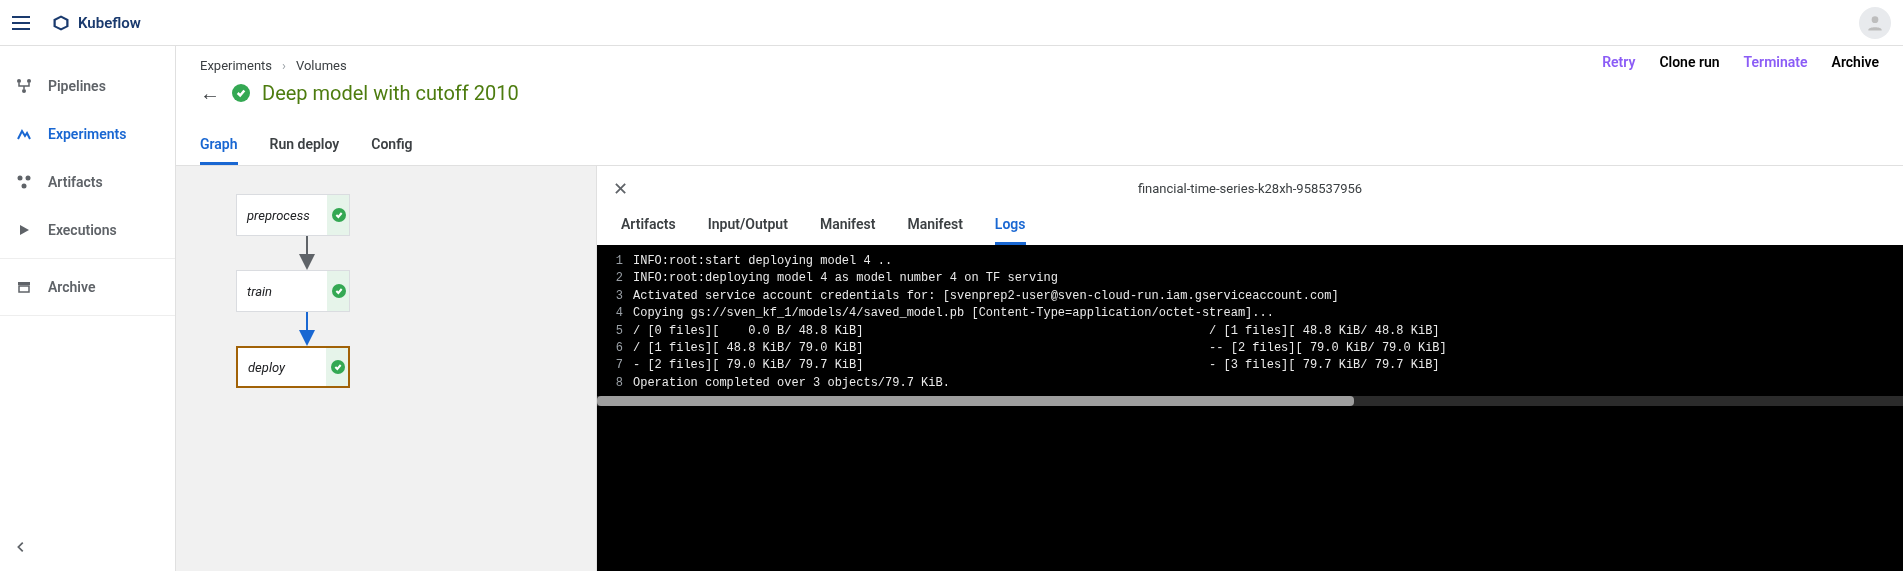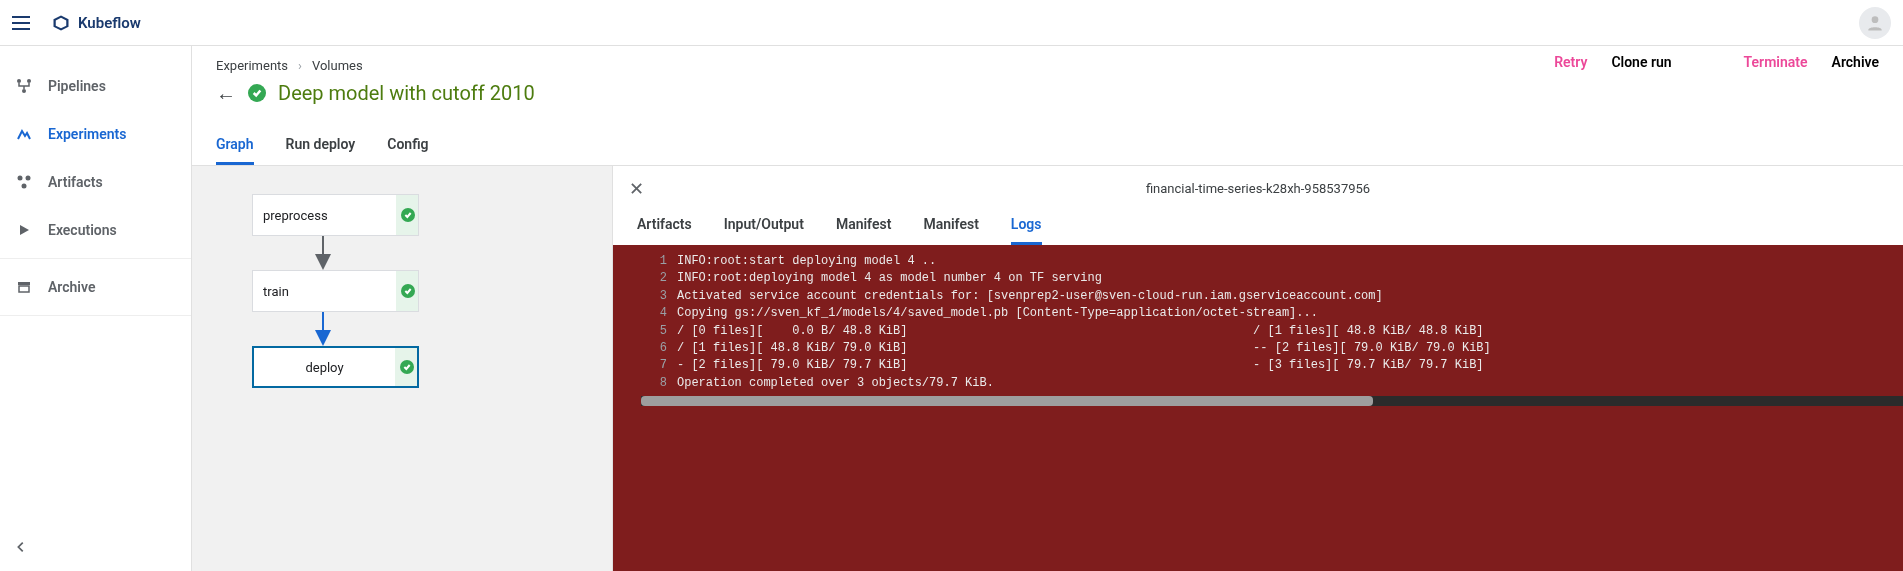--- a/index.html
+++ b/index.html
@@ -9,68 +9,68 @@
   .hamburger { width: 24px; height: 24px; display: flex; flex-direction: column; justify-content: center; gap: 4px; color: #1a3a6e; cursor: pointer; margin-right: 16px; }
   .hamburger span { display:block; height: 2px; background: #1a3a6e; width: 18px; }
   .brand { display: flex; align-items: center; gap: 8px; color: #1a3a6e; font-weight: 600; font-size: 15px; }
   .brand-logo { width: 18px; height: 18px; }
   .topbar-spacer { flex: 1; }
   .avatar { width: 32px; height: 32px; border-radius: 50%; background: #e8eaed; display:flex; align-items:center; justify-content:center; }
   .avatar svg { width: 20px; height: 20px; fill: #bdbdbd; }
   
   .body-row { display: flex; height: calc(100% - 46px); }
   
-  .sidebar { width: 192px; border-right: 1px solid #e0e0e0; padding-top: 16px; display:flex; flex-direction:column; }
+  .sidebar { width: 176px; border-right: 1px solid #e0e0e0; padding-top: 16px; display:flex; flex-direction:column; }
   .side-item { display:flex; align-items:center; gap: 14px; height: 48px; padding: 0 14px; color: #5f6368; font-weight: 600; font-size: 14px; cursor:pointer; }
   .side-item .icon { width: 20px; display:flex; justify-content:center; }
   .side-item.active { color: #1967d2; }
   .side-item svg { fill: currentColor; }
   .side-sep { height: 1px; background: #eee; margin: 4px 0; }
   .sidebar-bottom { margin-top: auto; }
   .collapse-row { height: 48px; display:flex; align-items:center; padding: 0 14px; color: #5f6368; cursor:pointer; }
   
   .main { flex: 1; display:flex; flex-direction:column; overflow:hidden; }
   .page-head { padding: 12px 24px 0 24px; }
   .breadcrumbs { display:flex; align-items:center; gap: 10px; font-size: 13px; color: #3c4043; }
   .breadcrumbs .sep { color: #9aa0a6; }
   .title-row { display:flex; align-items:center; gap: 12px; margin-top: 8px; }
   .back-arrow { font-size: 20px; color: #3c4043; cursor:pointer; }
   .status-badge { width: 18px; height: 18px; border-radius: 50%; background: #34a853; display:flex; align-items:center; justify-content:center; }
   .status-badge svg { width: 10px; height: 10px; stroke: #fff; stroke-width: 3; fill:none; }
   .page-title { font-size: 20px; color: #4d7c0f; font-weight: 400; }
   .page-actions { position:absolute; top: 54px; right: 24px; display:flex; gap: 24px; font-weight: 600; font-size: 14px; }
   .page-actions .act { cursor:pointer; }
-  .act.disabled { color: #ec4899; cursor:default;margin-left:48px; }
+  .act.disabled { color: #8b5cf6; cursor:default; }
   .act.primary { color: #000000; }
   
   .tabs { display:flex; gap: 32px; margin-top: 23px; font-size: 14px; font-weight: 600; color: #3c4043; }
   .tab { padding: 8px 0 10px 0; cursor:pointer; border-bottom: 3px solid transparent; }
   .tab.active { color: #1967d2; border-bottom-color: #1967d2; }
   
   .content-row { flex:1; display:flex; overflow:hidden; border-top: 1px solid #e0e0e0; }
   .graph-area { width: 420px; background: #f1f1f1; padding: 28px 24px; position:relative; }
-  .node { width: 167px; height: 42px; background:#fff; border:1px solid #dadce0; display:flex; align-items:center; font-size:13px; position:relative; }
+  .node { width: 114px; height: 42px; background:#fff; border:1px solid #dadce0; display:flex; align-items:center; font-size:13px; position:relative;font-style:italic; }
   .node .label { flex:1; padding: 0 10px; }
   .node .status { width: 22px; height: 100%; background: #e6f4ea; display:flex; align-items:center; justify-content:center; border-left:1px solid #e6f4ea; }
-  .node.selected { border: 2px solid #0369a1; text-align: center; }
+  .node.selected { border: 2px solid #a16207; }
   .node.selected .status { background: #e6f4ea; }
   .node-stack { display:flex; flex-direction:column; align-items:flex-start; gap: 34px; margin-left: 36px; }
   .check-mini { width: 14px; height: 14px; border-radius:50%; background:#34a853; display:flex; align-items:center; justify-content:center; }
   .check-mini svg { width:8px; height:8px; stroke:#fff; stroke-width:3; fill:none; }
   .graph-svg { position:absolute; top:28px; left:24px; pointer-events:none; }
   
   .panel { flex:1; display:flex; flex-direction:column; border-left: 1px solid #e0e0e0; min-width:0; }
   .panel-head { height: 44px; display:flex; align-items:center; padding: 0 16px; position:relative; }
   .close-x { color:#5f6368; font-size:18px; cursor:pointer; }
   .panel-title { position:absolute; left:50%; transform:translateX(-50%); font-size: 13px; color:#3c4043; }
   .panel-tabs { display:flex; gap: 32px; padding: 0 24px; font-size: 14px; font-weight:600; color:#3c4043; }
   .panel-tab { padding: 6px 0 10px 0; border-bottom:3px solid transparent; cursor:pointer; }
   .panel-tab.active { color:#1967d2; border-bottom-color:#1967d2; }
   
-  .logs-wrap { flex:1; background:#7f1d1d; overflow:hidden; position:relative;padding-left:28px; }
+  .logs-wrap { flex:1; background:#000000; overflow:hidden; position:relative; }
   .logs-content { overflow-x:auto; }
   .logs-pre { font-family: Consolas, "Courier New", monospace; font-size: 12px; color:#eaeaea; padding: 8px 12px 4px 12px; white-space: pre; line-height: 1.45; }
   .logs-pre .ln { color:#9aa0a6; display:inline-block; width: 14px; text-align:right; margin-right: 10px; }
   .logs-scrollbar { height: 10px; background:#2b2b2b; position:relative; }
   .logs-scrollbar .thumb { position:absolute; left:0; top:0; height:100%; width: 58%; background:#9e9e9e; border-radius: 4px; }
 </style>
 </head>
 <body>
 
 <div class="topbar">

